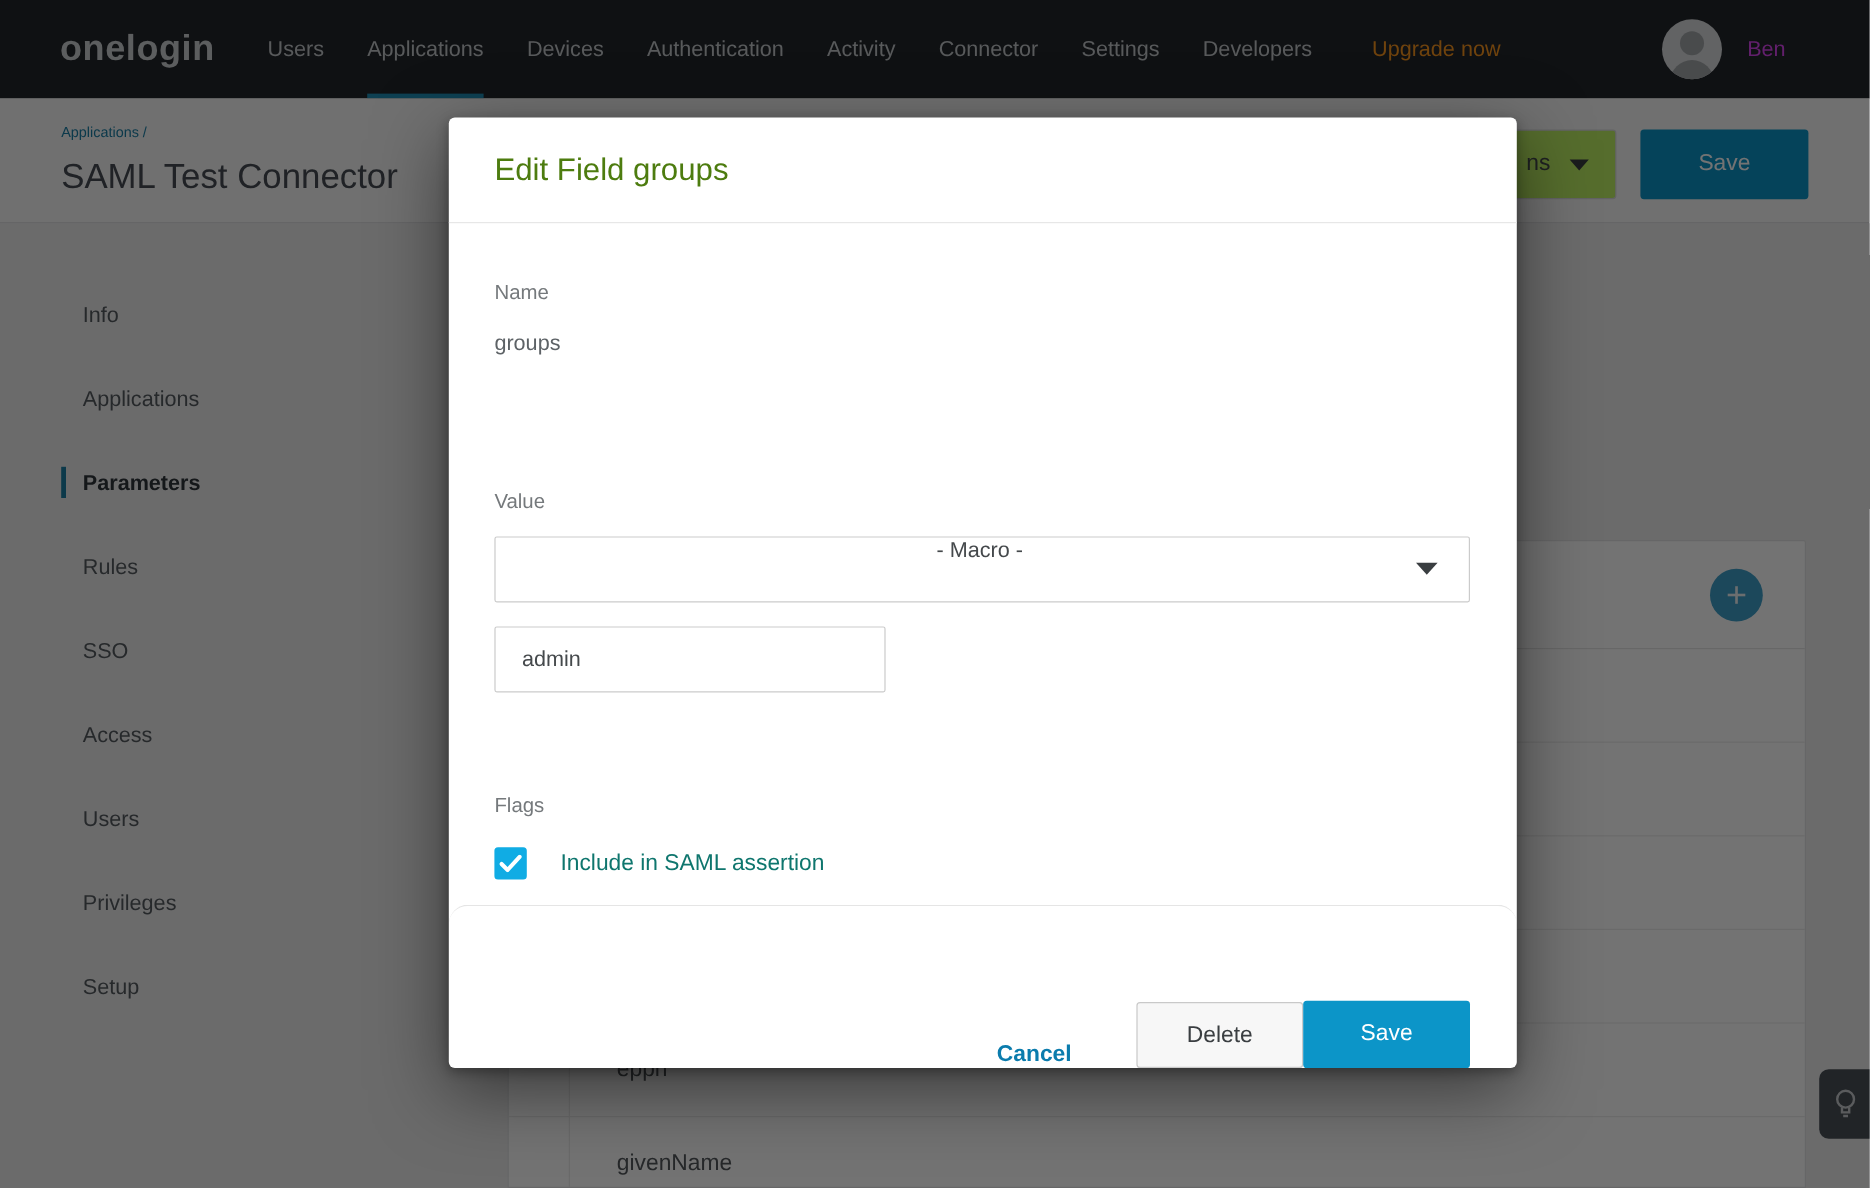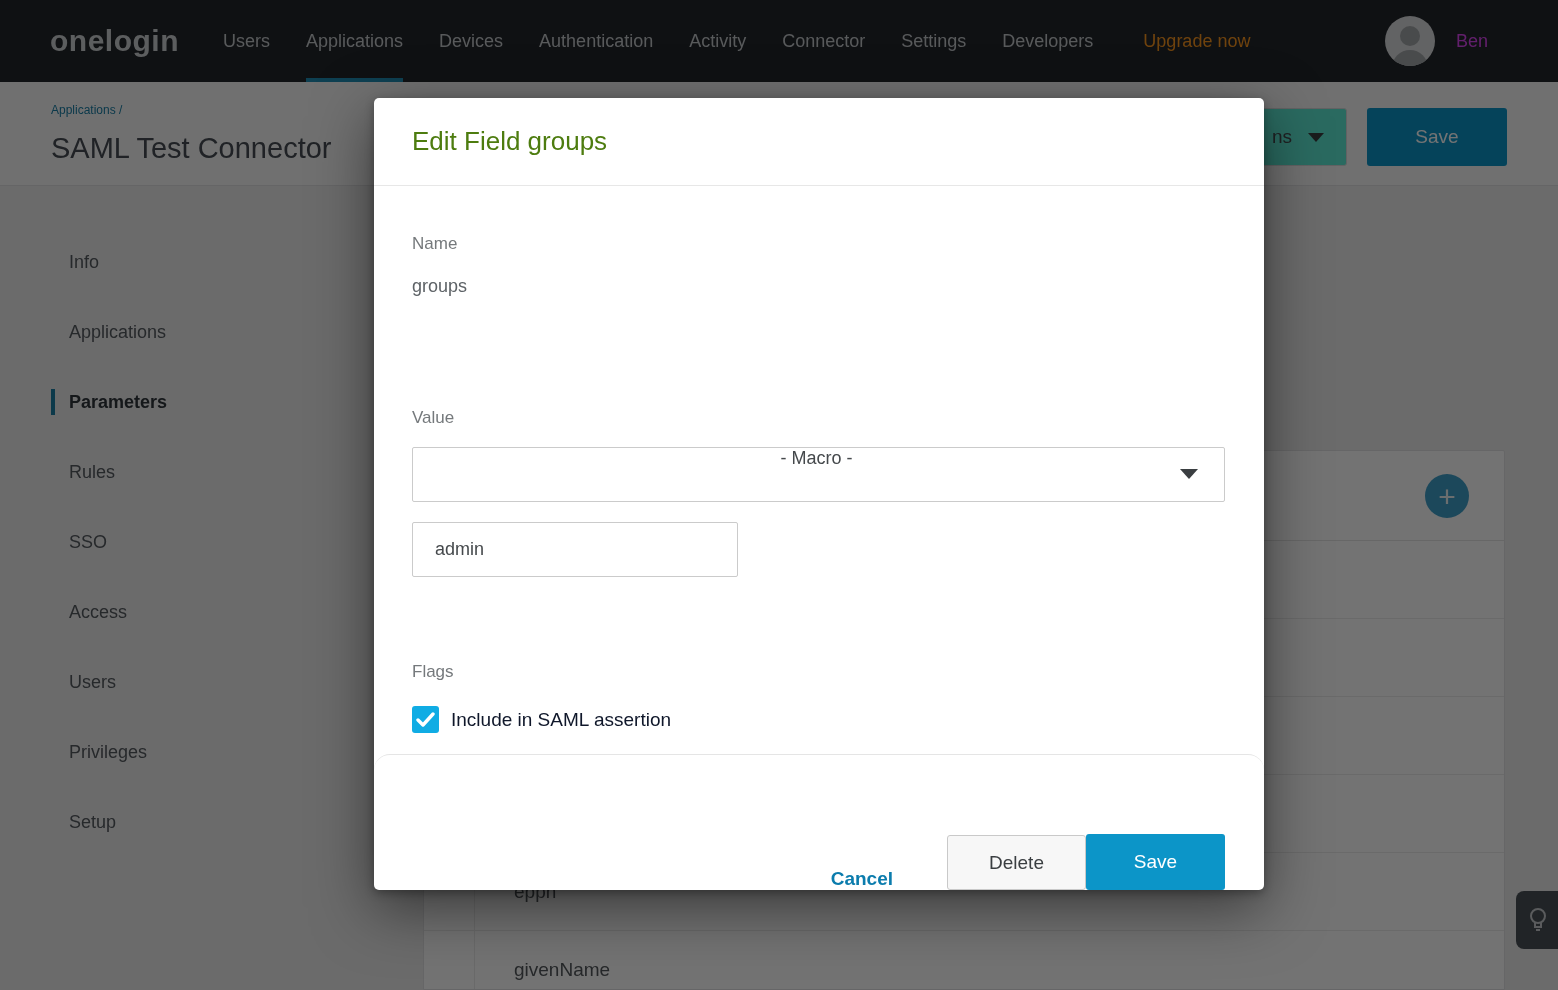--- a/index.html
+++ b/index.html
@@ -36,21 +36,21 @@
 
   
   .header-band {
     position:absolute; top:82px; left:0; width:1558px; height:104px;
     background:#f8f8f8; border-bottom:1px solid #e0e1e2;
   }
   .breadcrumb { position:absolute; left:51px; top:21px; font-size:12px; color:#1a7fa6; cursor:pointer; }
   .page-title { position:absolute; left:51px; top:50px; font-size:29px; color:#474d54; white-space:nowrap; }
   .actions-box {
     position:absolute; left:1222px; top:26px; width:125px; height:58px;
-    background:#5eead4; border:1px solid #d9dadb; border-radius:3px;
+    background:#bef264; border:1px solid #d9dadb; border-radius:3px;
     display:flex; align-items:center; justify-content:flex-end; padding-right:22px;
     font-size:19px; color:#45494d; cursor:pointer;
   }
   .actions-box .caret { margin-left:16px; }
   .caret { width:0; height:0; border-left:8px solid transparent; border-right:8px solid transparent;
     border-top:9px solid #3a3e41; }
   .hdr-save {
     position:absolute; left:1367px; top:26px; width:140px; height:58px;
     background:#0c95c8; border:none; border-radius:3px; color:#fff; font-size:19px;
     font-family:inherit; cursor:pointer;
@@ -116,21 +116,21 @@
   .m-input {
     margin-top:20px; width:326px; height:55px; border:1px solid #cbcbcb; border-radius:2px;
     padding:0 22px; font-size:18px; color:#45494c; font-family:inherit; display:block; background:#fff;
   }
   .lbl-flags { margin-top:85px; }
   .check-row { margin-top:24px; display:flex; align-items:center; }
   .checkbox {
     width:27px; height:27px; border-radius:3px; background:#10ace4; cursor:pointer;
     display:flex; align-items:center; justify-content:center; flex:none;
   }
-  .check-label { margin-left:12px; font-size:19px; color:#0f172a; }
+  .check-label { margin-left:28px; font-size:19px; color:#0f766e; }
   .modal-footer {
     position:absolute; left:0; right:0; bottom:0; height:136px; border-top:1px solid #e5e5e5;
     display:flex; align-items:flex-end; justify-content:flex-end; padding-right:39px;border-radius:16px;
   }
   .btn-cancel { background:none; border:none; color:#0b7cad; font-size:19px; font-weight:bold;
     font-family:inherit; cursor:pointer; margin-right:54px; }
   .btn-delete { width:139px; height:55px; background:#f7f7f7; border:1px solid #c9c9c9; border-radius:3px;
     font-size:19px; color:#3a3e41; font-family:inherit; cursor:pointer; }
   .btn-save { width:139px; height:56px; background:#0c95c8; border:none; border-radius:3px;
     font-size:19px; color:#fff; font-family:inherit; cursor:pointer; }

